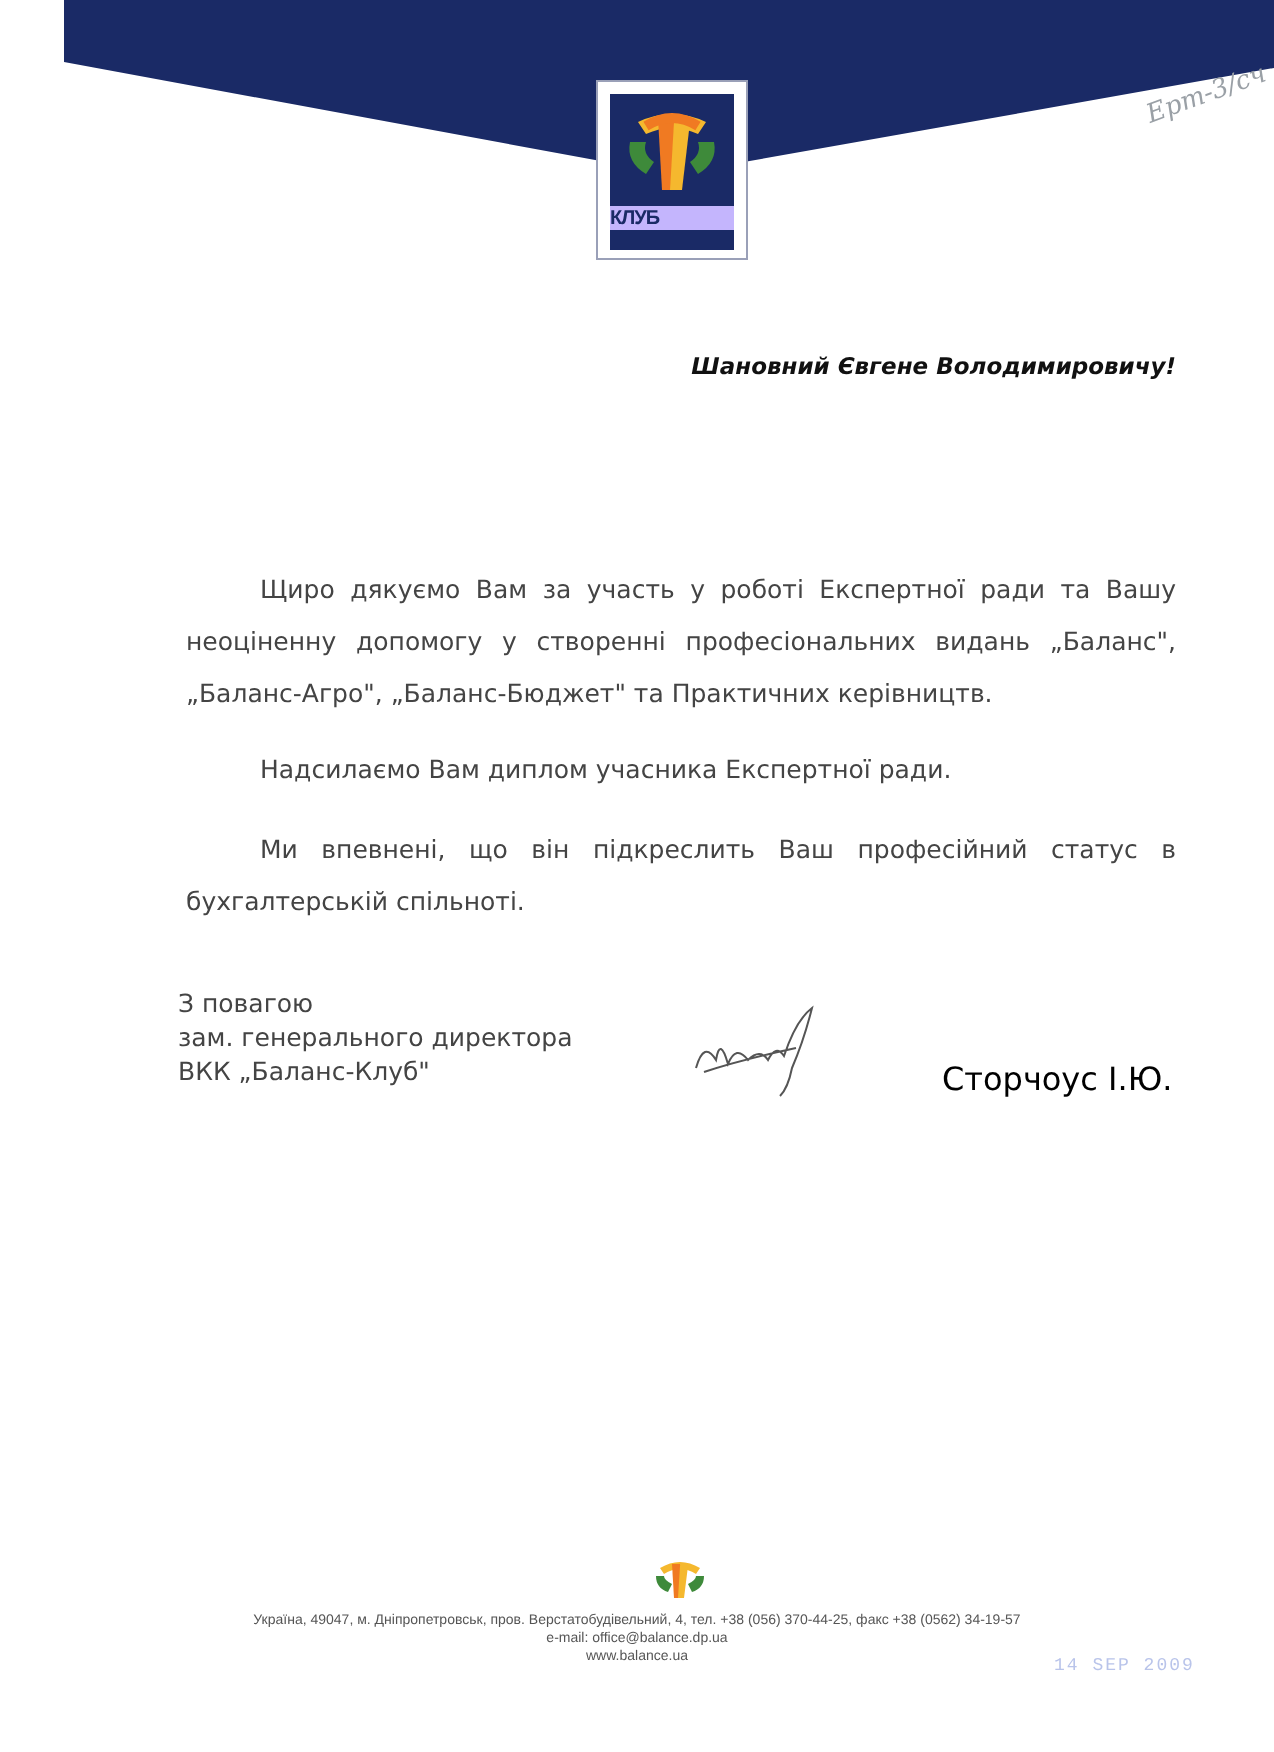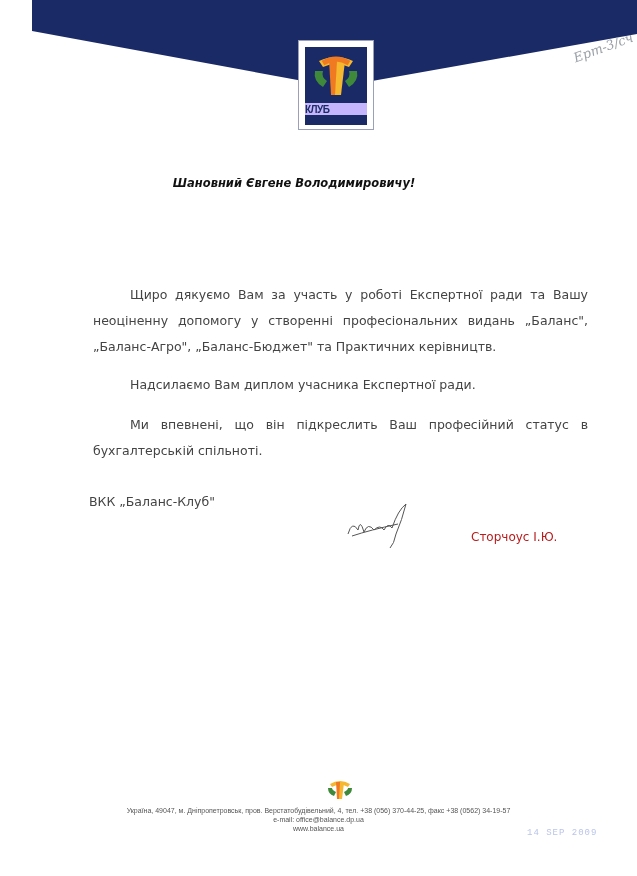--- a/index.html
+++ b/index.html
@@ -5,28 +5,28 @@
   html, body { margin: 0; padding: 0; }
   body { width: 637px; height: 876px; background: #ffffff; position: relative; overflow: hidden; font-family: "DejaVu Sans", sans-serif; color: #333; }
   .banner { position: absolute; left: 0; top: 0; width: 637px; height: 90px; }
   .logo-box { position: absolute; left: 298px; top: 40px; width: 76px; height: 90px; background: #fff; border: 1px solid #9aa0b8; box-sizing: border-box; }
   .logo-inner { position: absolute; left: 6px; top: 6px; width: 62px; height: 78px; background: #1a2a66; }
   .logo-mark { position: absolute; left: 4px; top: 4px; width: 54px; height: 48px; }
   .logo-text { position: absolute; left: 0; width: 62px; text-align: left; color: #1a2a66; background: #c4b5fd; font-family: Liberation Sans, sans-serif; font-weight: bold; font-size: 10px; line-height: 11px; letter-spacing: -0.5px; }
   .logo-t1 { top: 56px; }
   .logo-t2 { top: 57px; }
   .handnote { position: absolute; left: 572px; top: 40px; font-family: "DejaVu Serif", serif; font-style: italic; font-size: 13px; color: #9aa0a6; transform: rotate(-20deg); }
-  .greeting { position: absolute; left: 0; width: 588px; top: 176px; text-align: center; font-family: "DejaVu Sans", sans-serif; font-style: italic; font-weight: bold; font-size: 11.5px; color: #111; }
+  .greeting { position: absolute; left: 0; width: 588px; top: 176px; text-align: right; font-family: "DejaVu Sans", sans-serif; font-style: italic; font-weight: bold; font-size: 11.5px; color: #111; }
   .body-text { position: absolute; left: 89px; width: 503px; font-size: 12.5px; line-height: 26px; color: #444; text-align: justify; }
   .p1 { top: 278px; }
   .p2 { top: 368px; }
   .p3 { top: 408px; }
   .p { margin: 4px; text-indent: 37px; }
   .closing { position: absolute; left: 89px; top: 493px; font-size: 12.5px; line-height: 17px; color: #444; }
-  .signer { position: absolute; left: 471px; top: 530px; font-size: 12px; color: #b91c1c; }
+  .signer { position: absolute; left: 471px; top: 530px; font-size: 16px; color: #000000; }
   .signature { position: absolute; left: 340px; top: 500px; width: 80px; height: 50px; }
   .footer-logo { position: absolute; left: 326px; top: 778px; width: 28px; height: 22px; }
   .footer { position: absolute; left: 0; width: 637px; top: 806px; text-align: center; font-family: "Liberation Sans", sans-serif; font-size: 7px; line-height: 9px; color: #555; }
   .stamp { position: absolute; left: 527px; top: 828px; font-family: Liberation Mono, monospace; font-size: 9px; color: #b9c4ea; letter-spacing: 1px; }
 </style>
 </head>
 <body>
 
 <svg class="banner" viewBox="0 0 637 90" preserveAspectRatio="none">
   <polygon points="32,0 637,0 637,34 372,81 303,81 32,31" fill="#1a2a66"></polygon>
@@ -55,20 +55,22 @@
   <p class="p">Щиро дякуємо Вам за участь у роботі Експертної ради та Вашу неоціненну допомогу у створенні професіональних видань „Баланс", „Баланс-Агро", „Баланс-Бюджет" та Практичних керівництв.</p>
 </div>
 <div class="body-text p2">
   <p class="p">Надсилаємо Вам диплом учасника Експертної ради.</p>
 </div>
 <div class="body-text p3">
   <p class="p">Ми впевнені, що він підкреслить Ваш професійний статус в бухгалтерській спільноті.</p>
 </div>
 
 <div class="closing">
+  <div>З повагою</div>
+  <div>зам. генерального директора</div>
   <div>ВКК „Баланс-Клуб"</div>
 </div>
 
 <svg class="signature" viewBox="0 0 80 50">
   <path d="M8 34 Q12 20 18 30 Q20 18 24 32 Q28 22 34 30 Q40 24 44 30 Q48 22 52 28 Q58 10 66 4 Q62 20 56 34 Q54 44 50 48 M12 36 Q30 30 58 24" stroke="#555" stroke-width="1" fill="none"></path>
 </svg>
 
 <div class="signer">Сторчоус І.Ю.</div>
 
 <svg class="footer-logo" viewBox="0 0 28 22">

